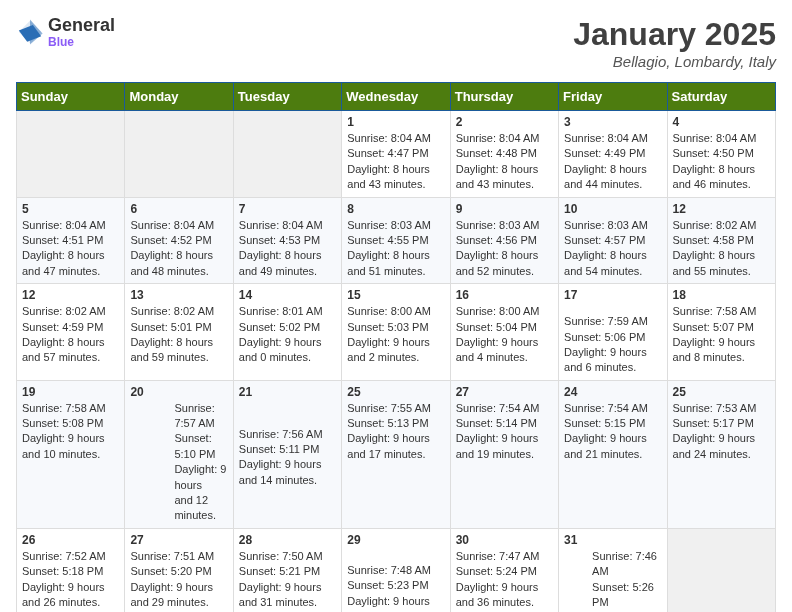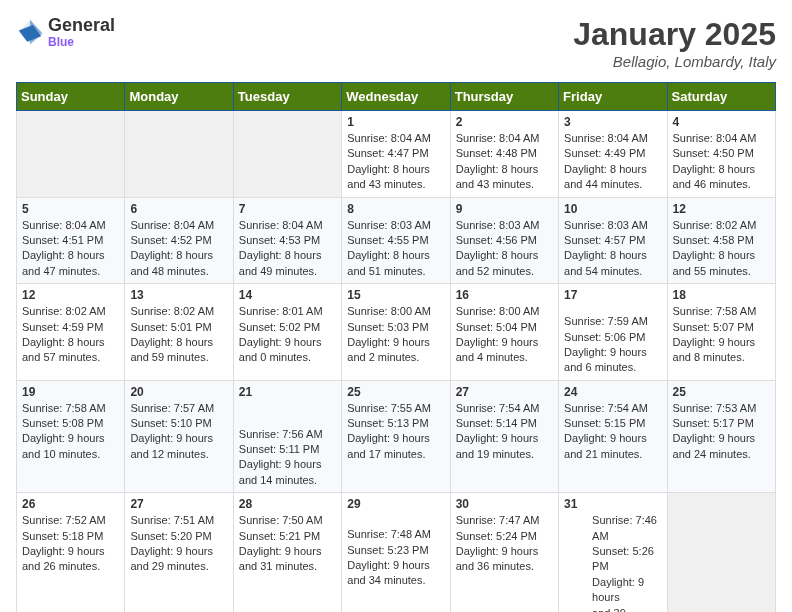--- a/index.html
+++ b/index.html
@@ -267,21 +267,21 @@
       <tr>
         <td>
           <span class="day-num">19</span>
           <div class="day-info" style="white-space: pre-line;">Sunrise: 7:58 AM
 Sunset: 5:08 PM
 Daylight: 9 hours
 and 10 minutes.</div>
         </td>
         <td>
           <span class="day-num">20</span>
-          <div class="day-info" style="white-space: pre-line;">Sunrise: 7:57 AM
+          <div class="day-info" style="white-space: pre-line; margin-left: 44px;">Sunrise: 7:57 AM
 Sunset: 5:10 PM
 Daylight: 9 hours
 and 12 minutes.</div>
         </td>
         <td>
           <span class="day-num">21</span>
           <div class="day-info" style="white-space: pre-line; margin-top: 28px;">Sunrise: 7:56 AM
 Sunset: 5:11 PM
 Daylight: 9 hours
 and 14 minutes.</div>

